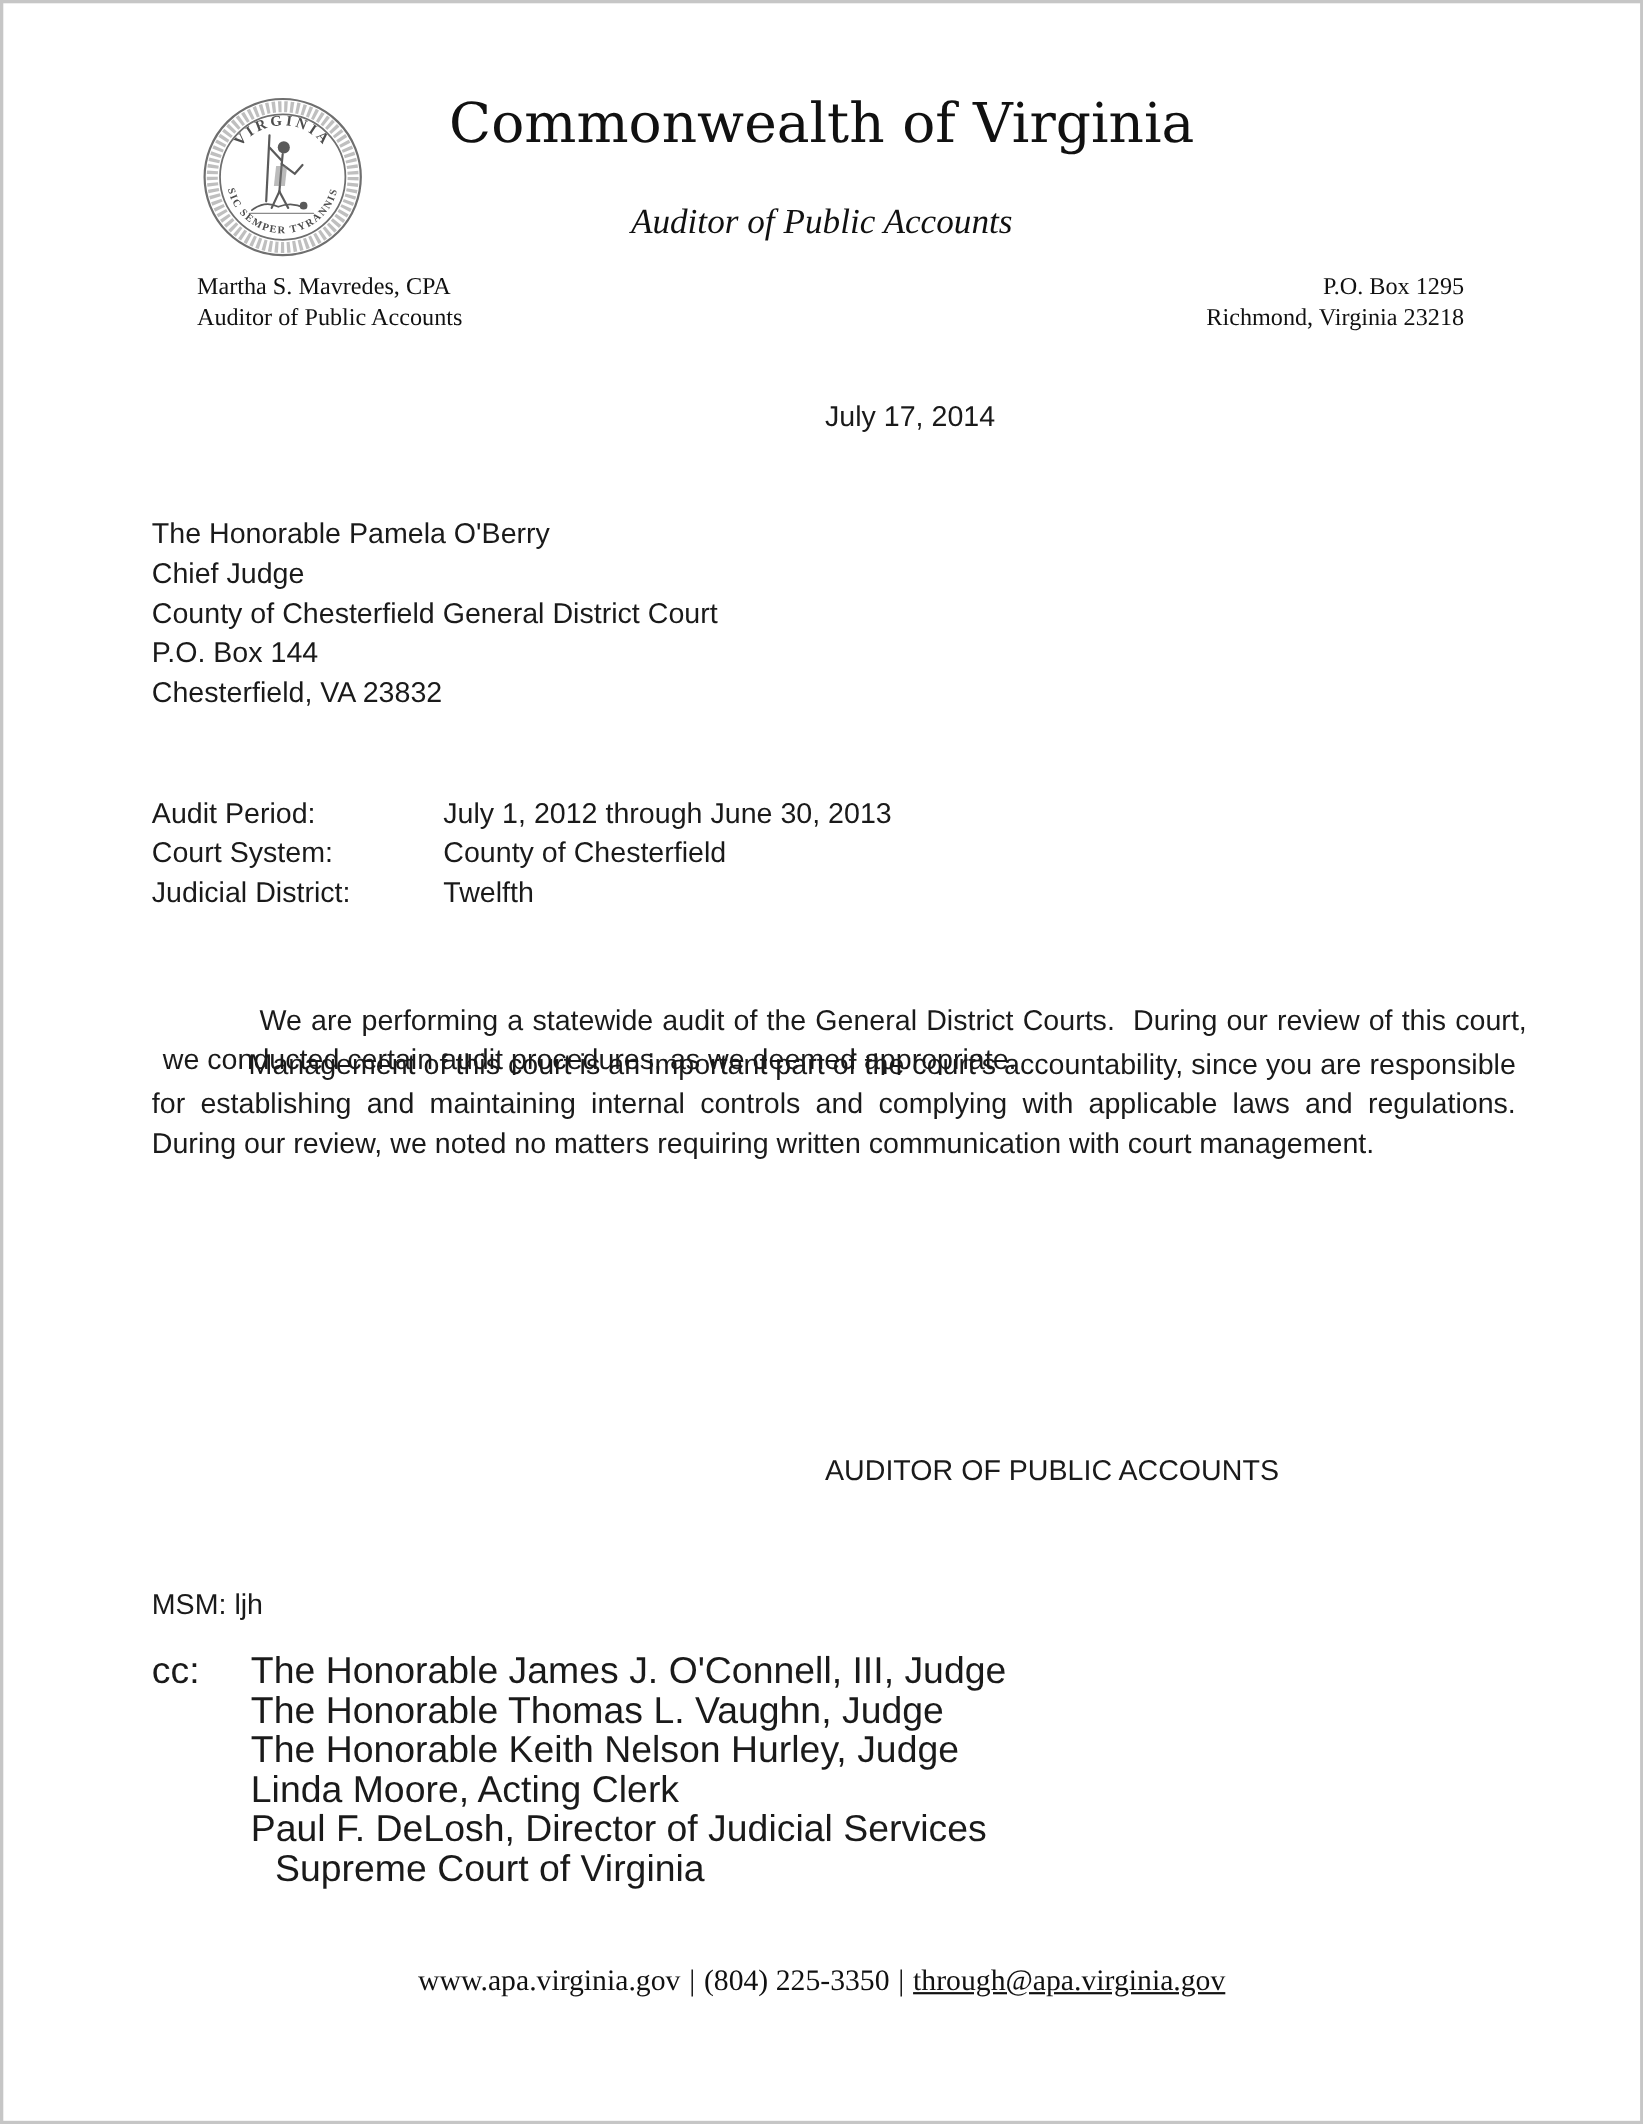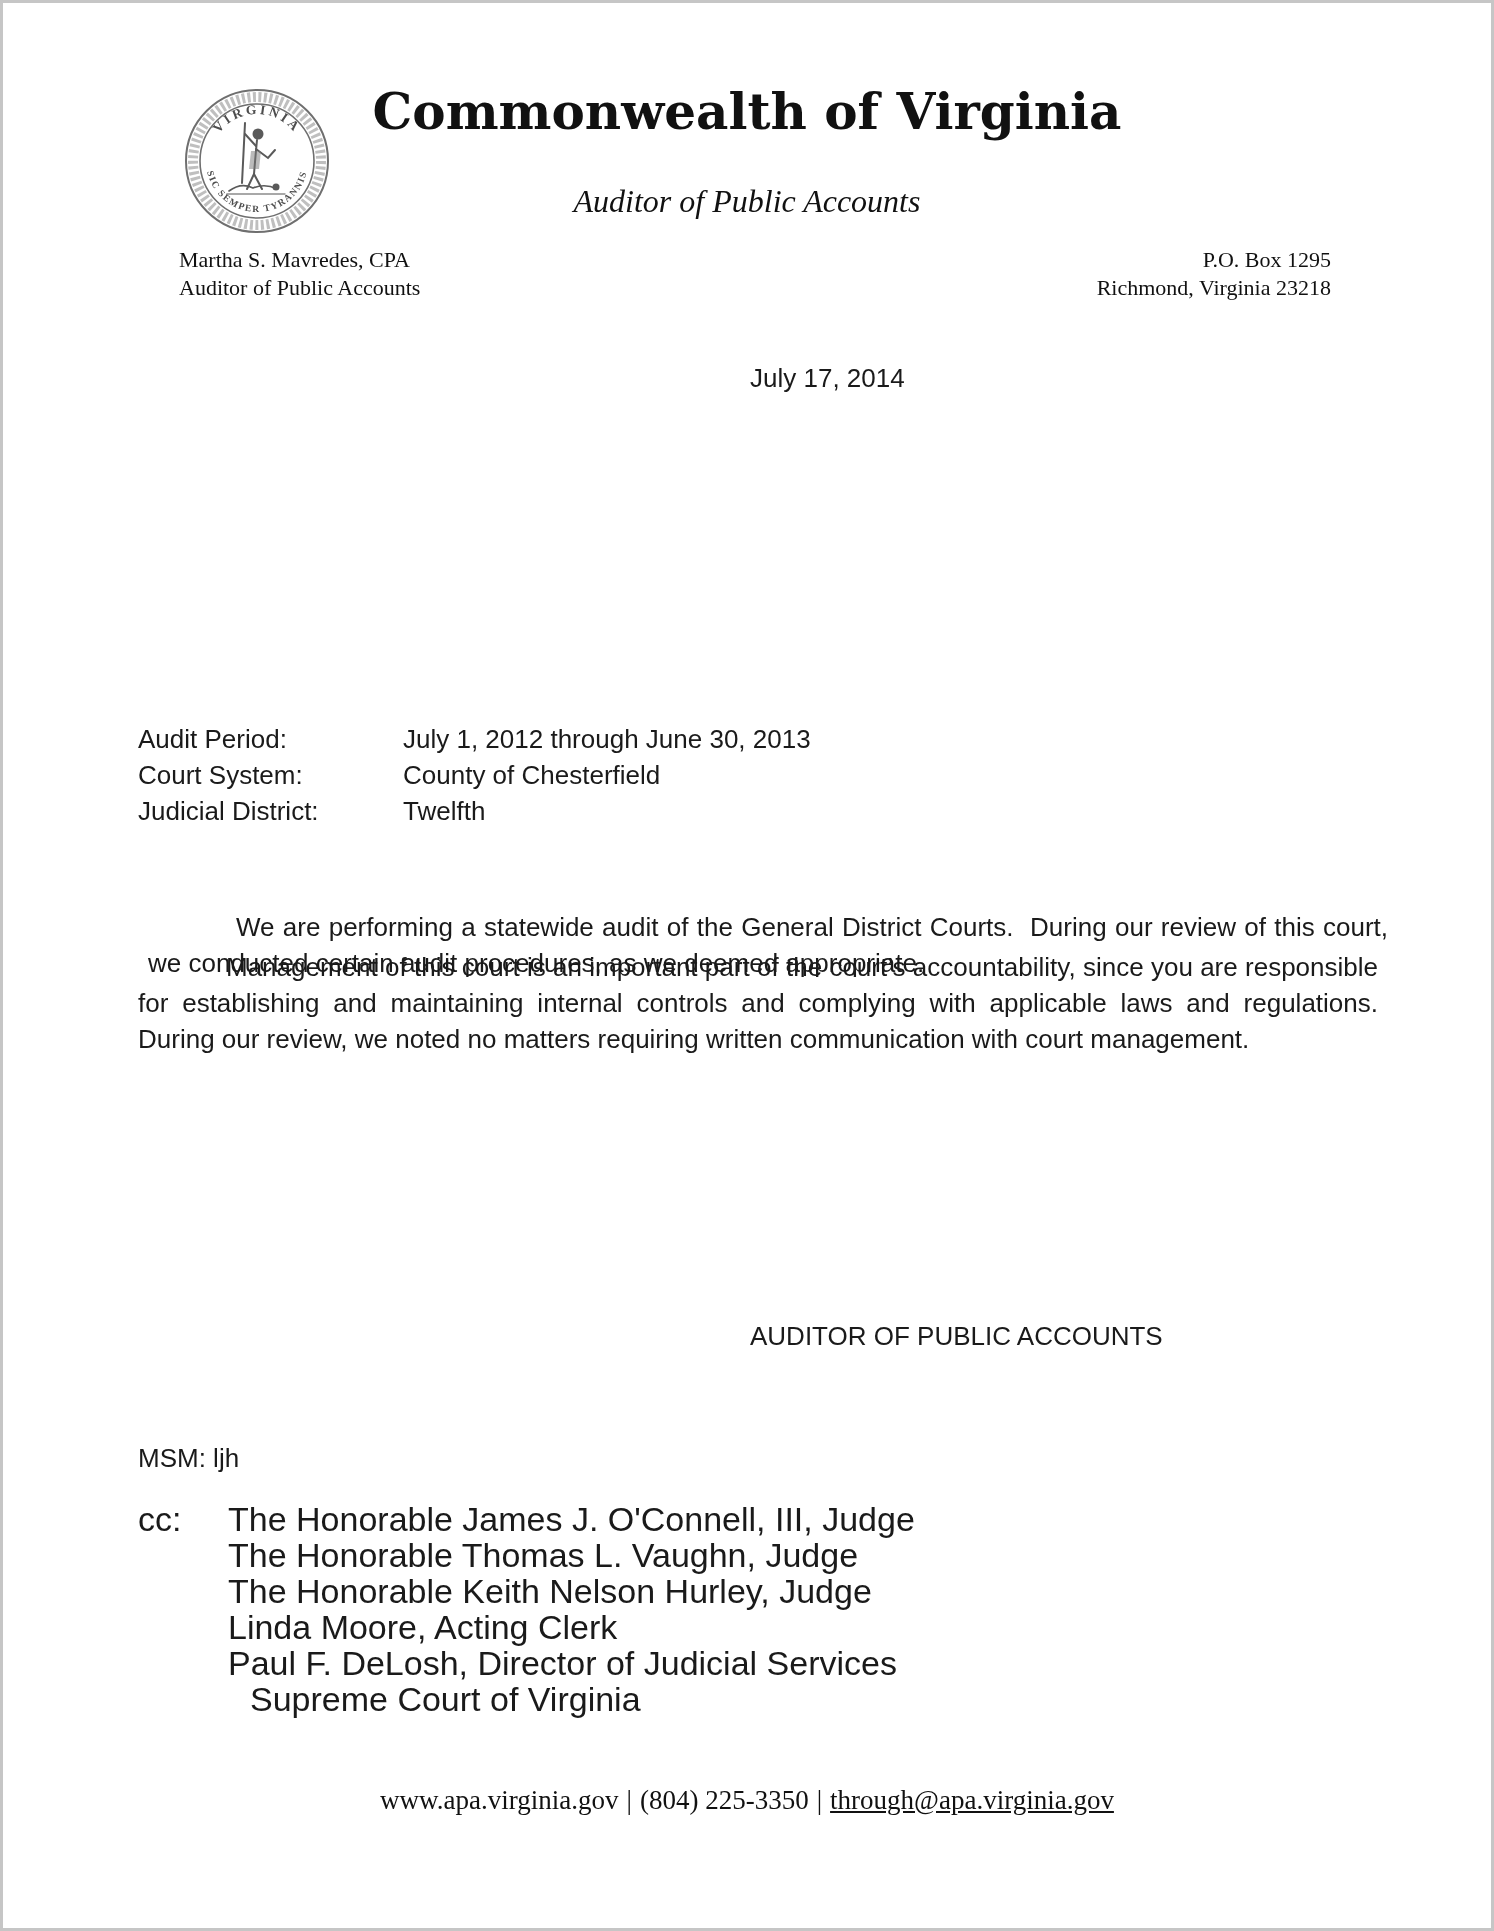--- a/index.html
+++ b/index.html
@@ -18,21 +18,21 @@
   .seal {
     position: absolute;
     left: 180px; top: 84px;
     width: 148px; height: 148px;
   }
   .letterhead-title {
     position: absolute;
     left: 0; right: 0; top: 80px;
     text-align: center;
     font-family: "DejaVu Serif", serif;
-    font-weight: bold;
+    font-weight: normal;
     font-size: 50px;
     line-height: 58px;
     letter-spacing: 0px;
     color: #111;
   }
   .letterhead-subtitle {
     position: absolute;
     left: 0; right: 0; top: 180px;
     text-align: center;
     font-family: "Liberation Serif", serif;
@@ -167,20 +167,27 @@
     <div>Auditor of Public Accounts</div>
   </div>
 
   <div class="return-address">
     <div>P.O. Box 1295</div>
     <div>Richmond, Virginia 23218</div>
   </div>
 
   <div class="date-line">July 17, 2014</div>
 
+  <div class="recipient-block">
+    <div>The Honorable Pamela O'Berry</div>
+    <div>Chief Judge</div>
+    <div>County of Chesterfield General District Court</div>
+    <div>P.O. Box 144</div>
+    <div>Chesterfield, VA  23832</div>
+  </div>
 
   <div class="details-block">
     <div class="detail-row">
       <span class="detail-label">Audit Period:</span>
       <span class="detail-value">July 1, 2012 through June 30, 2013</span>
     </div>
     <div class="detail-row">
       <span class="detail-label">Court System:</span>
       <span class="detail-value">County of Chesterfield</span>
     </div>

